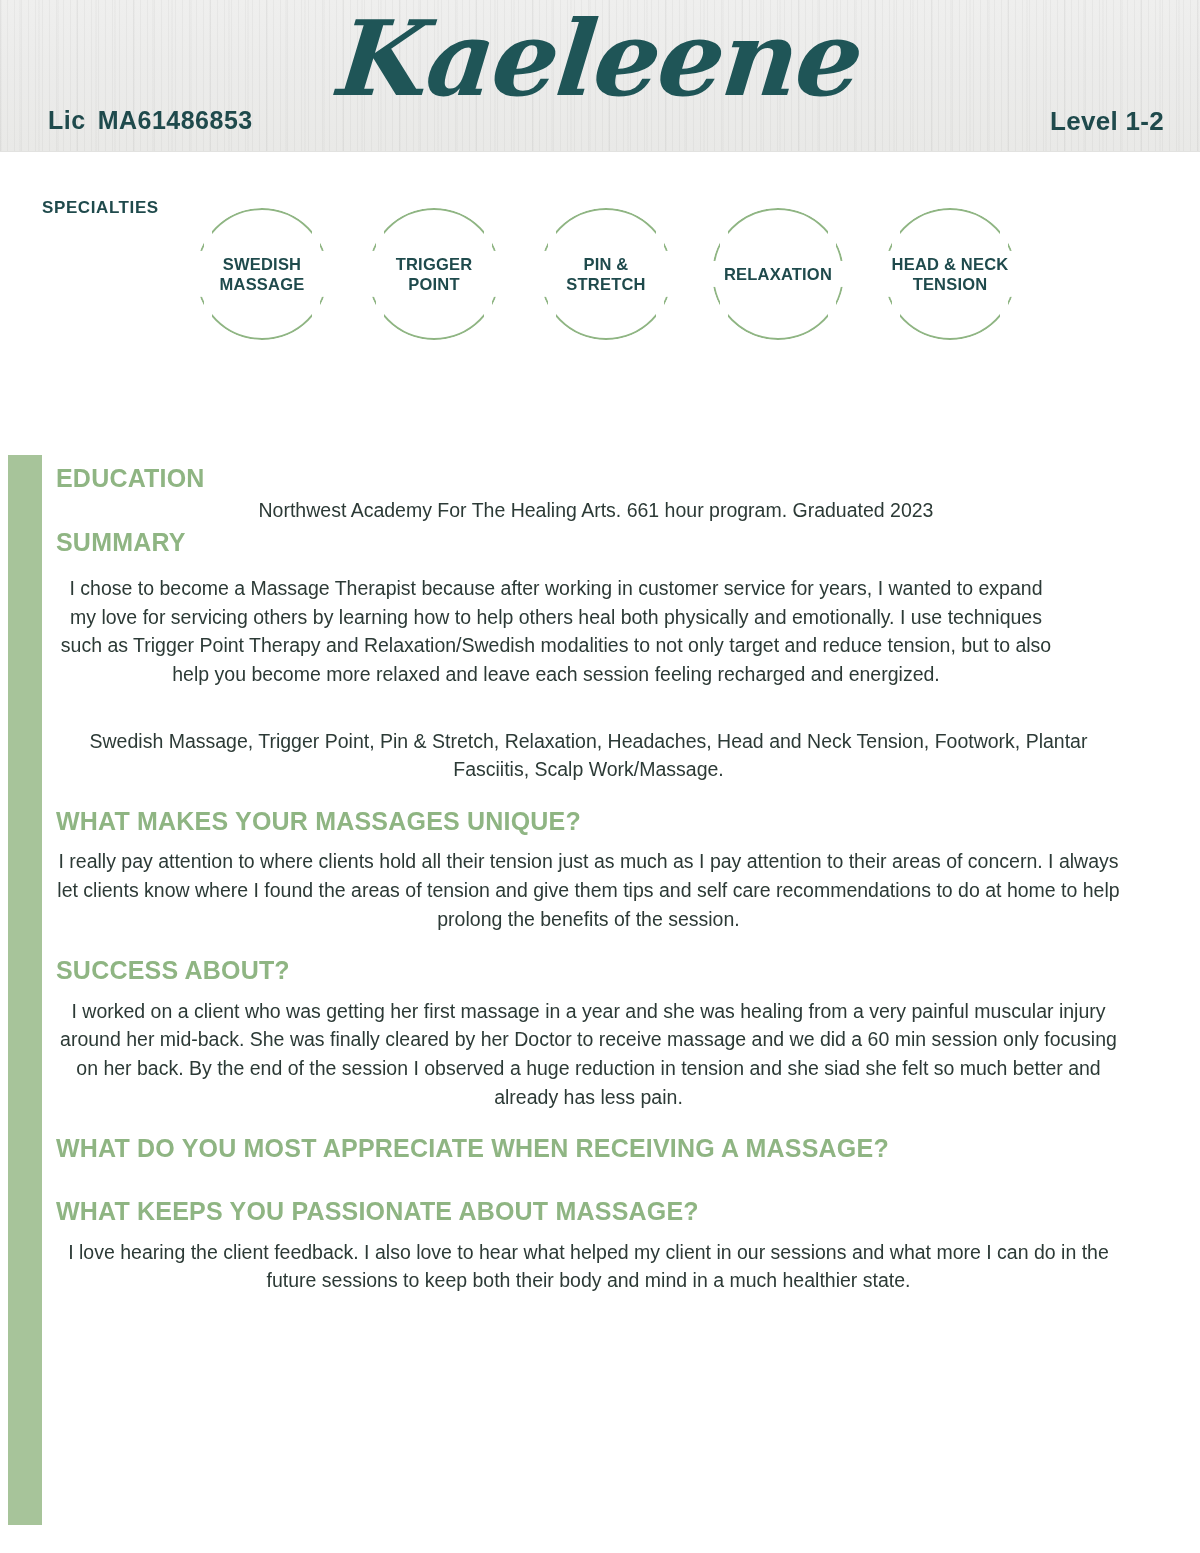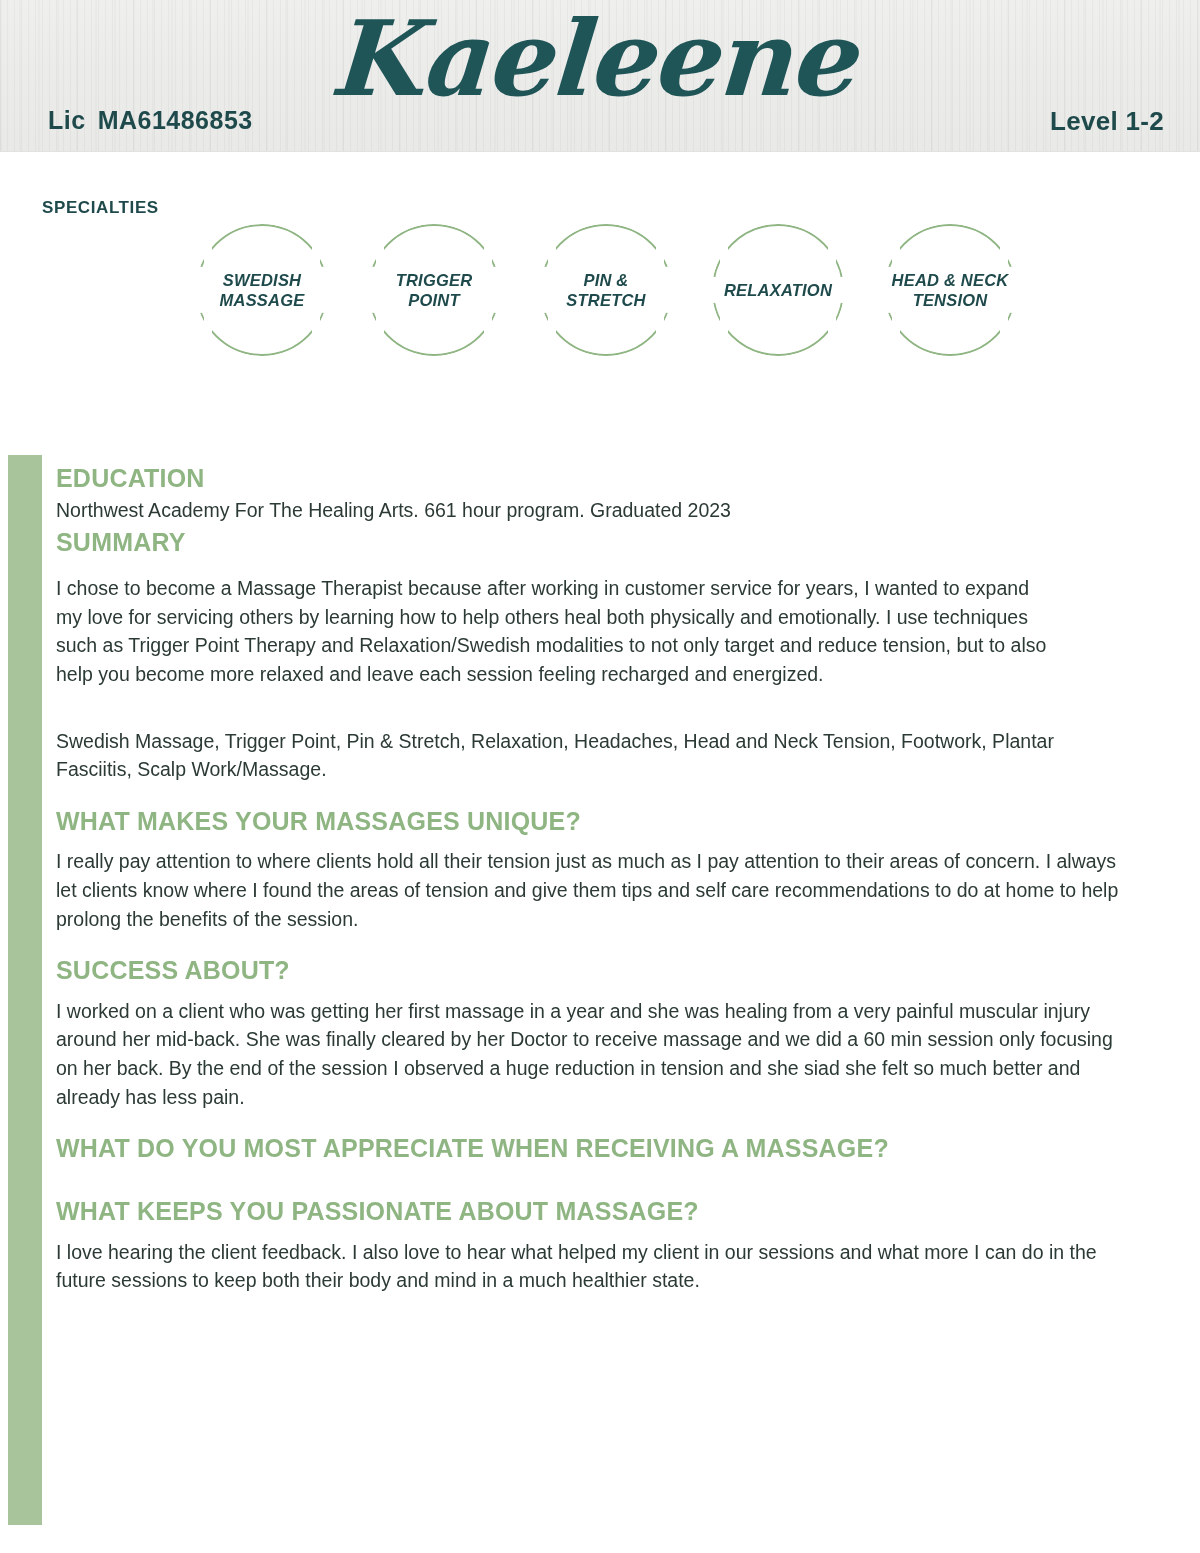--- a/index.html
+++ b/index.html
@@ -72,24 +72,23 @@
     left: 42px;
     top: 198px;
     font-size: 17px;
     font-weight: bold;
     letter-spacing: 0.6px;
     color: #1f4a4c;
   }
   .circles {
     position: absolute;
     left: 196px;
-    top: 224px;
+    top: 208px;
     width: 830px;
     height: 145px;
-    font-style: italic;
   }
   .circle {
     position: absolute;
     width: 132px;
     height: 132px;
     top: 0;
   }
   .circle .ring {
     position: absolute;
     inset: 0;
@@ -149,20 +148,21 @@
     font-weight: bold;
     color: #8fb583;
     letter-spacing: 0.2px;
     line-height: 1.25;
   }
   p.txt {
     margin: 0;
     font-size: 19.5px;
     line-height: 1.47;
     color: #2c3a36;
+    text-align: center;
   }
   .sp-2 { height: 2px; }
   .gap-s { height: 10px; }
   .gap-m { height: 16px; }
   .gap-l { height: 22px; }
   .w-narrow { width: 1000px; }
   .w-mid { width: 1065px; }
 </style>
 </head>
 <body>

